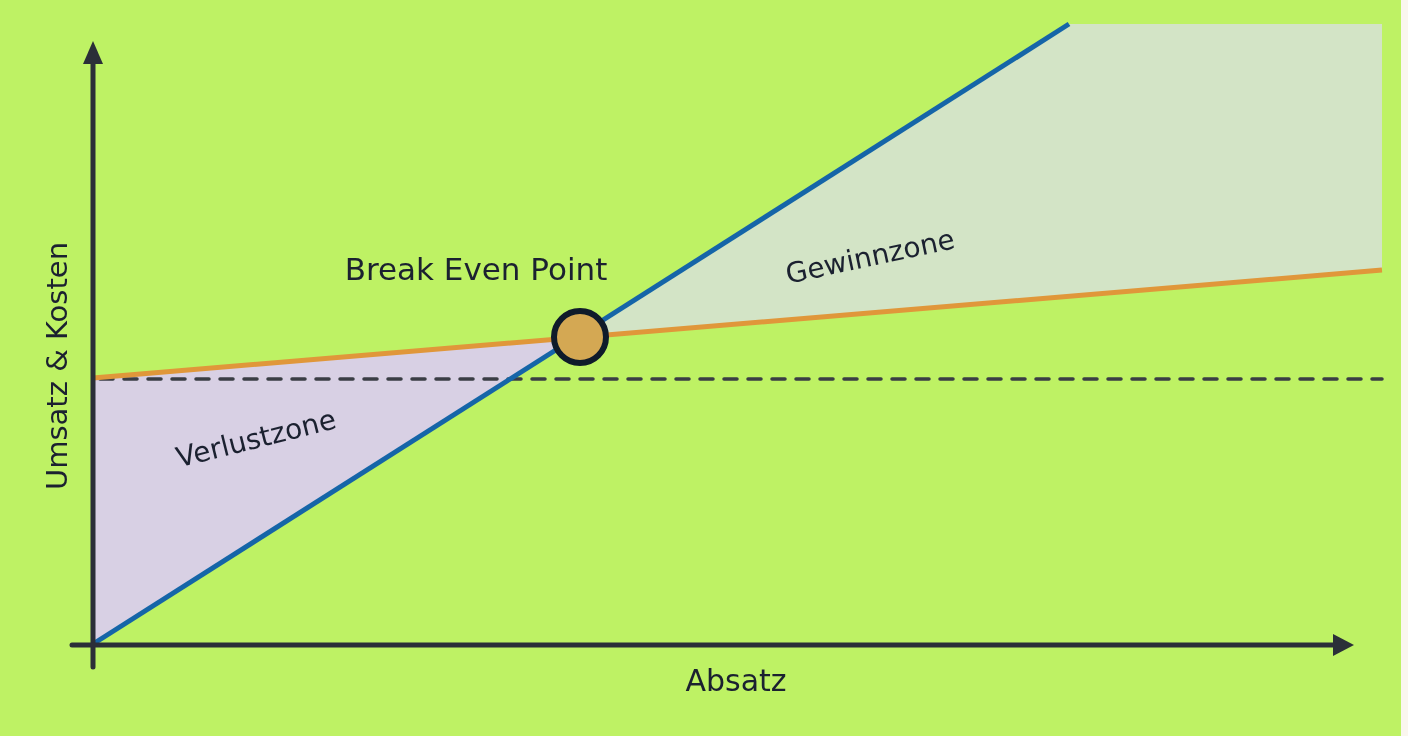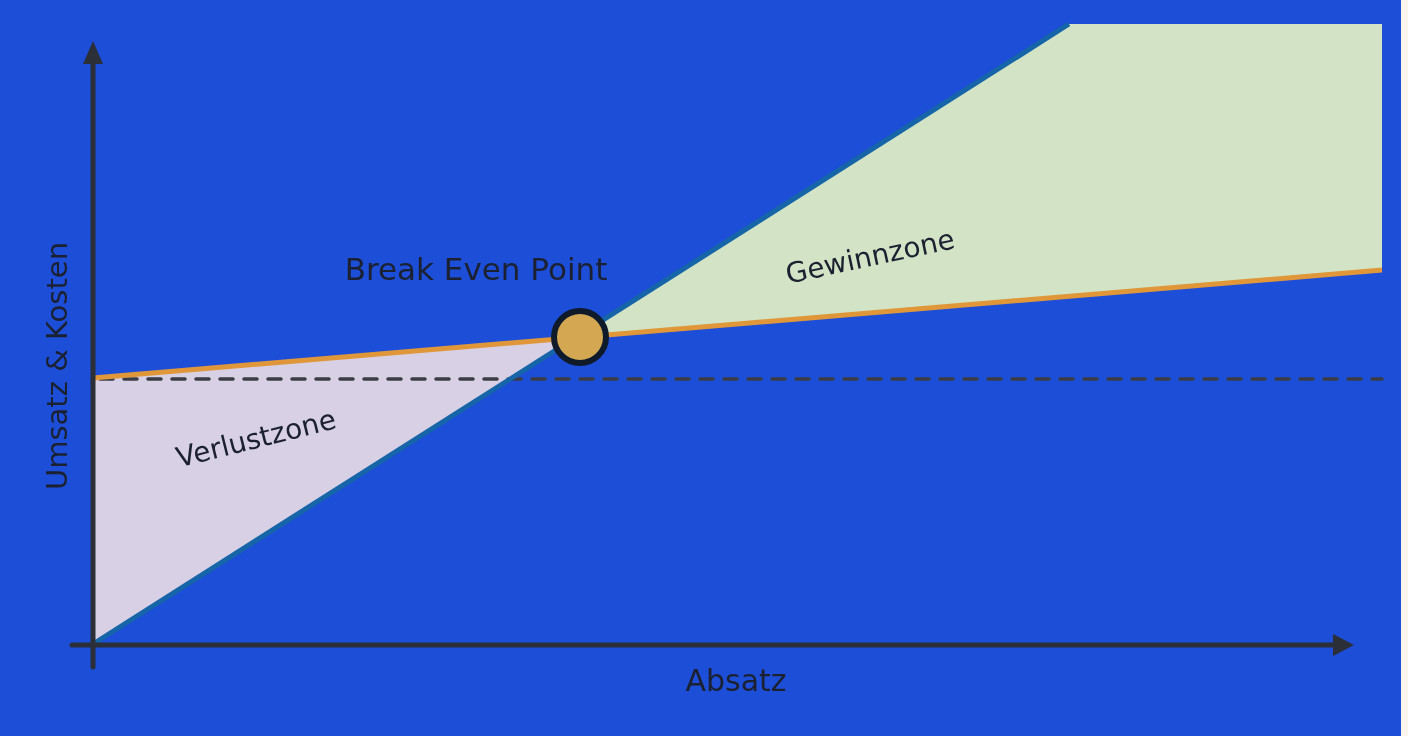--- a/index.html
+++ b/index.html
@@ -7,21 +7,21 @@
       padding: 0;
       width: 1408px;
       height: 736px;
       overflow: hidden;
       background: #FAF6EE;
     }
     #canvas {
       position: relative;
       width: 1401px;
       height: 736px;
-      background: #1d4ed8;
+      background: #bef264;
     }
     svg#diagram {
       position: absolute;
       left: 0;
       top: 0;
     }
     .lbl {
       font-family: "DejaVu Sans", "Liberation Sans", sans-serif;
       fill: #1B2130;
     }

